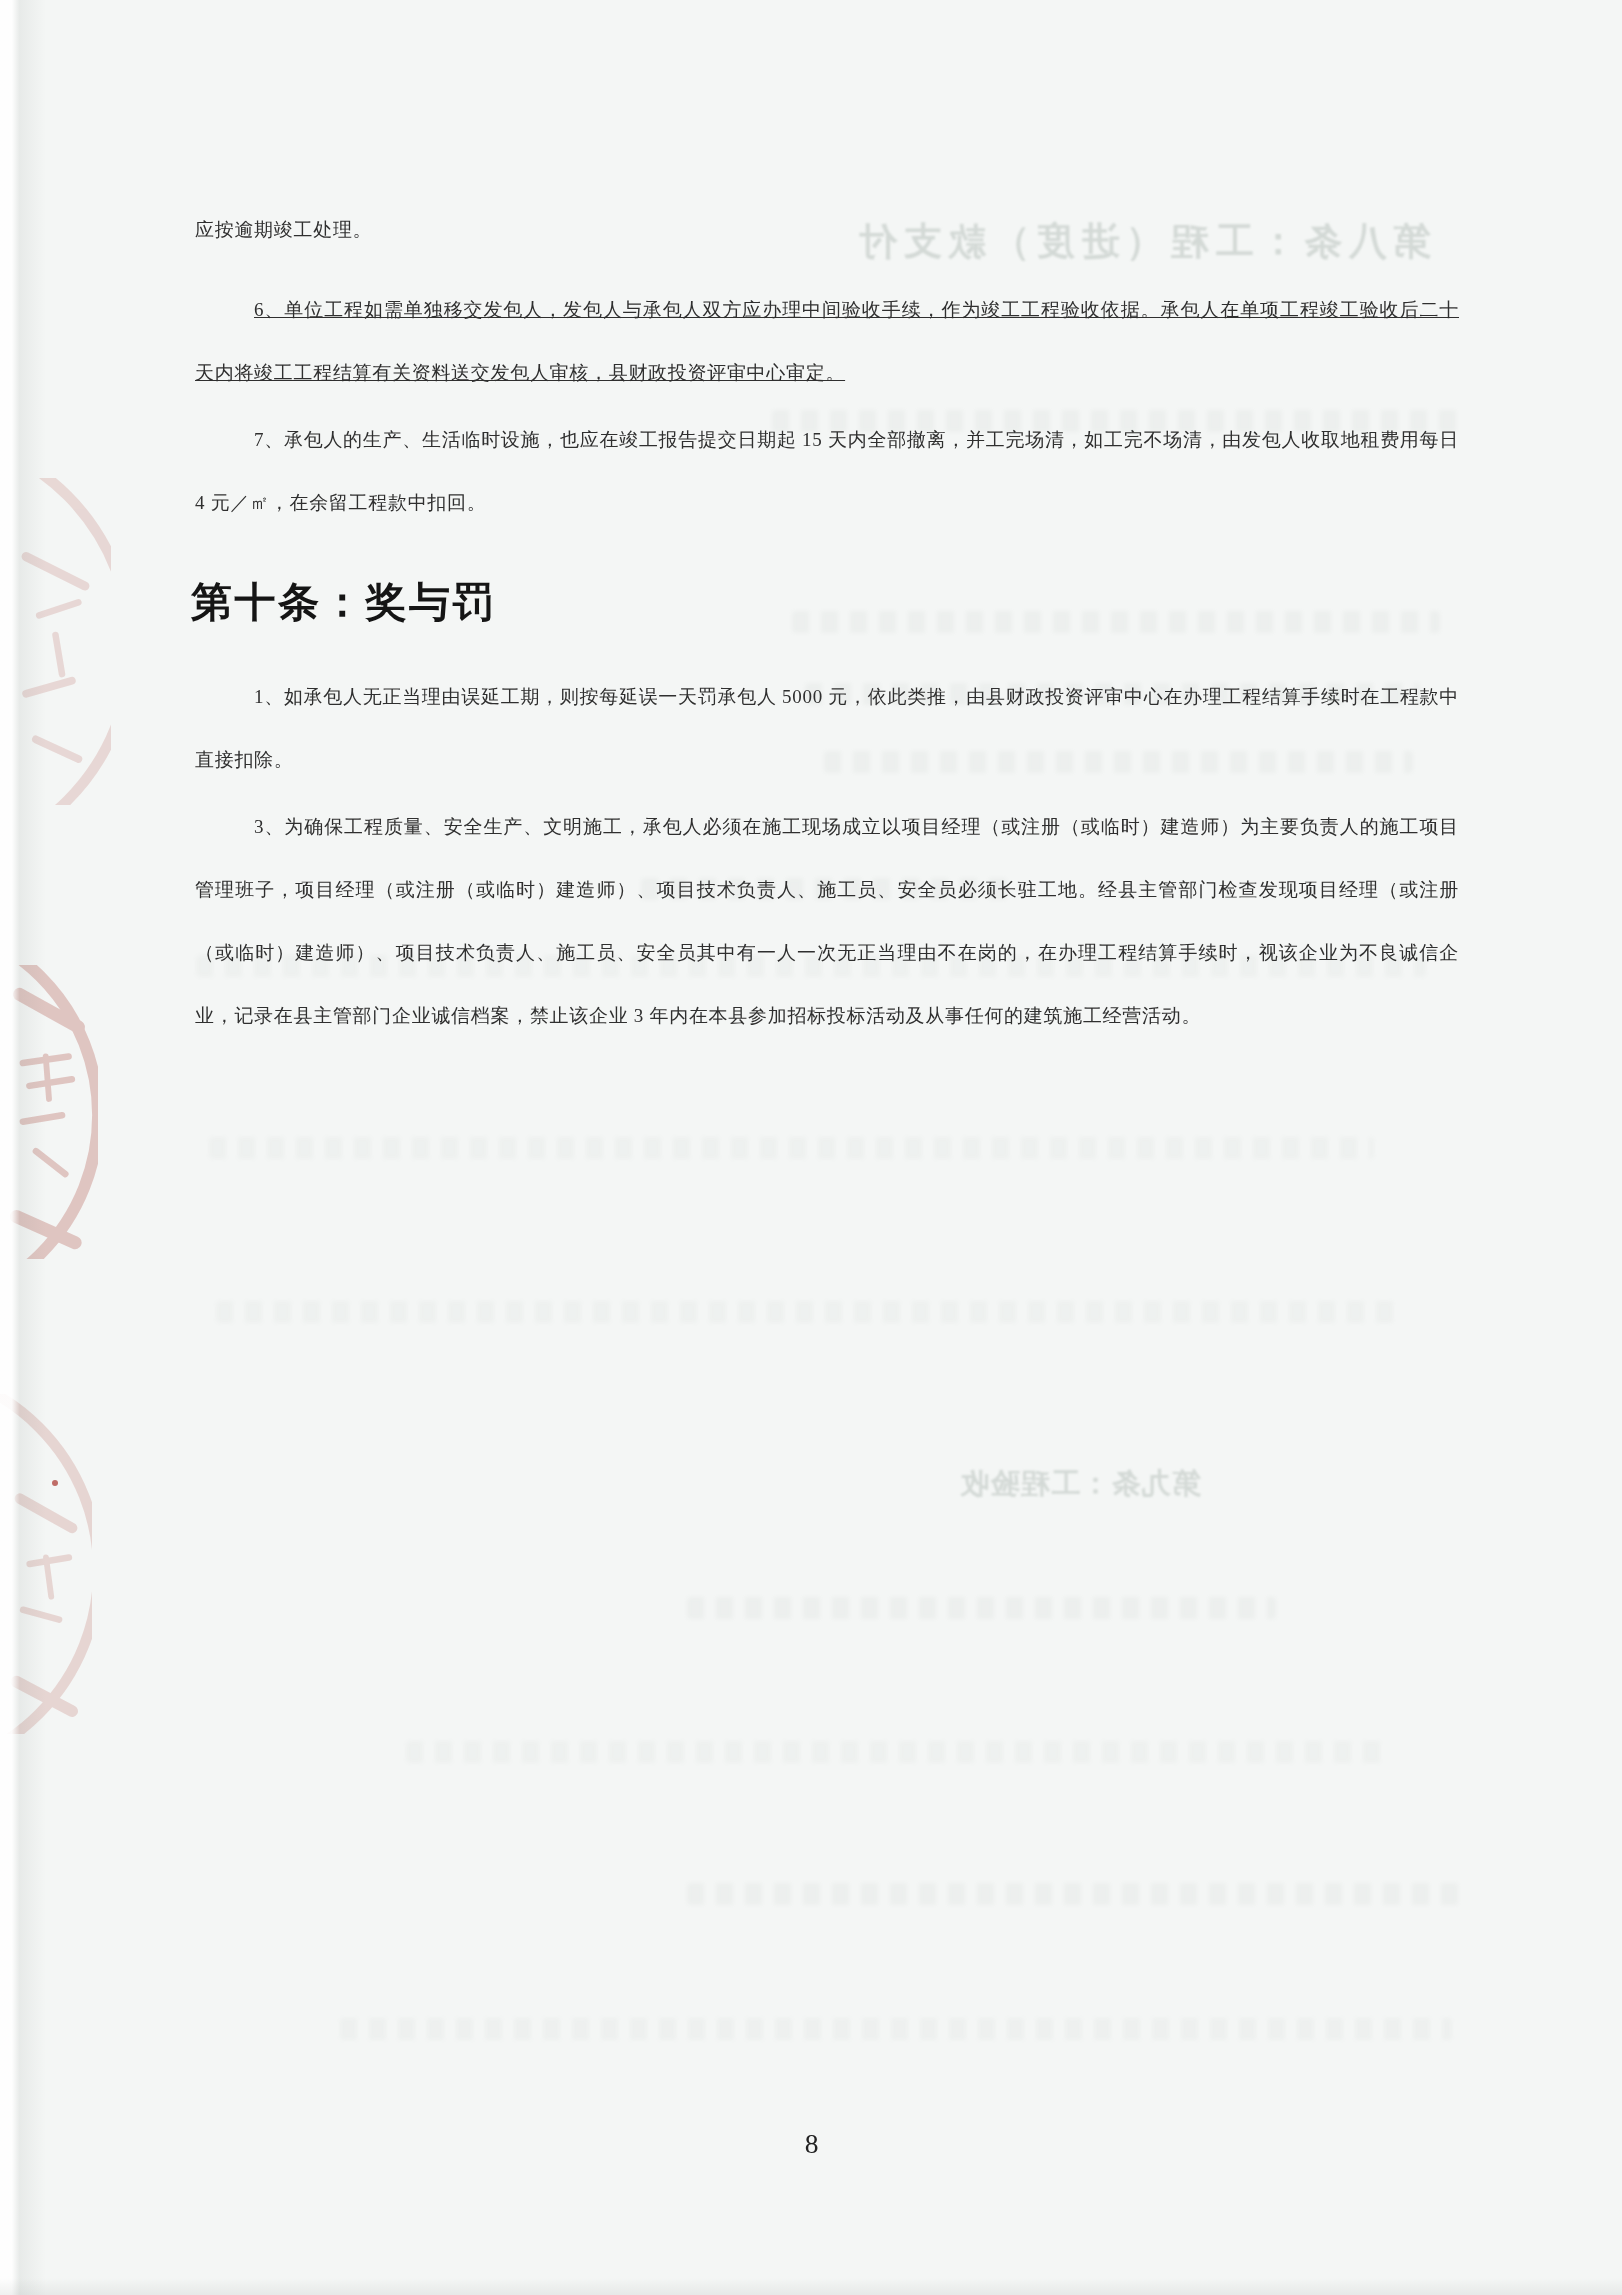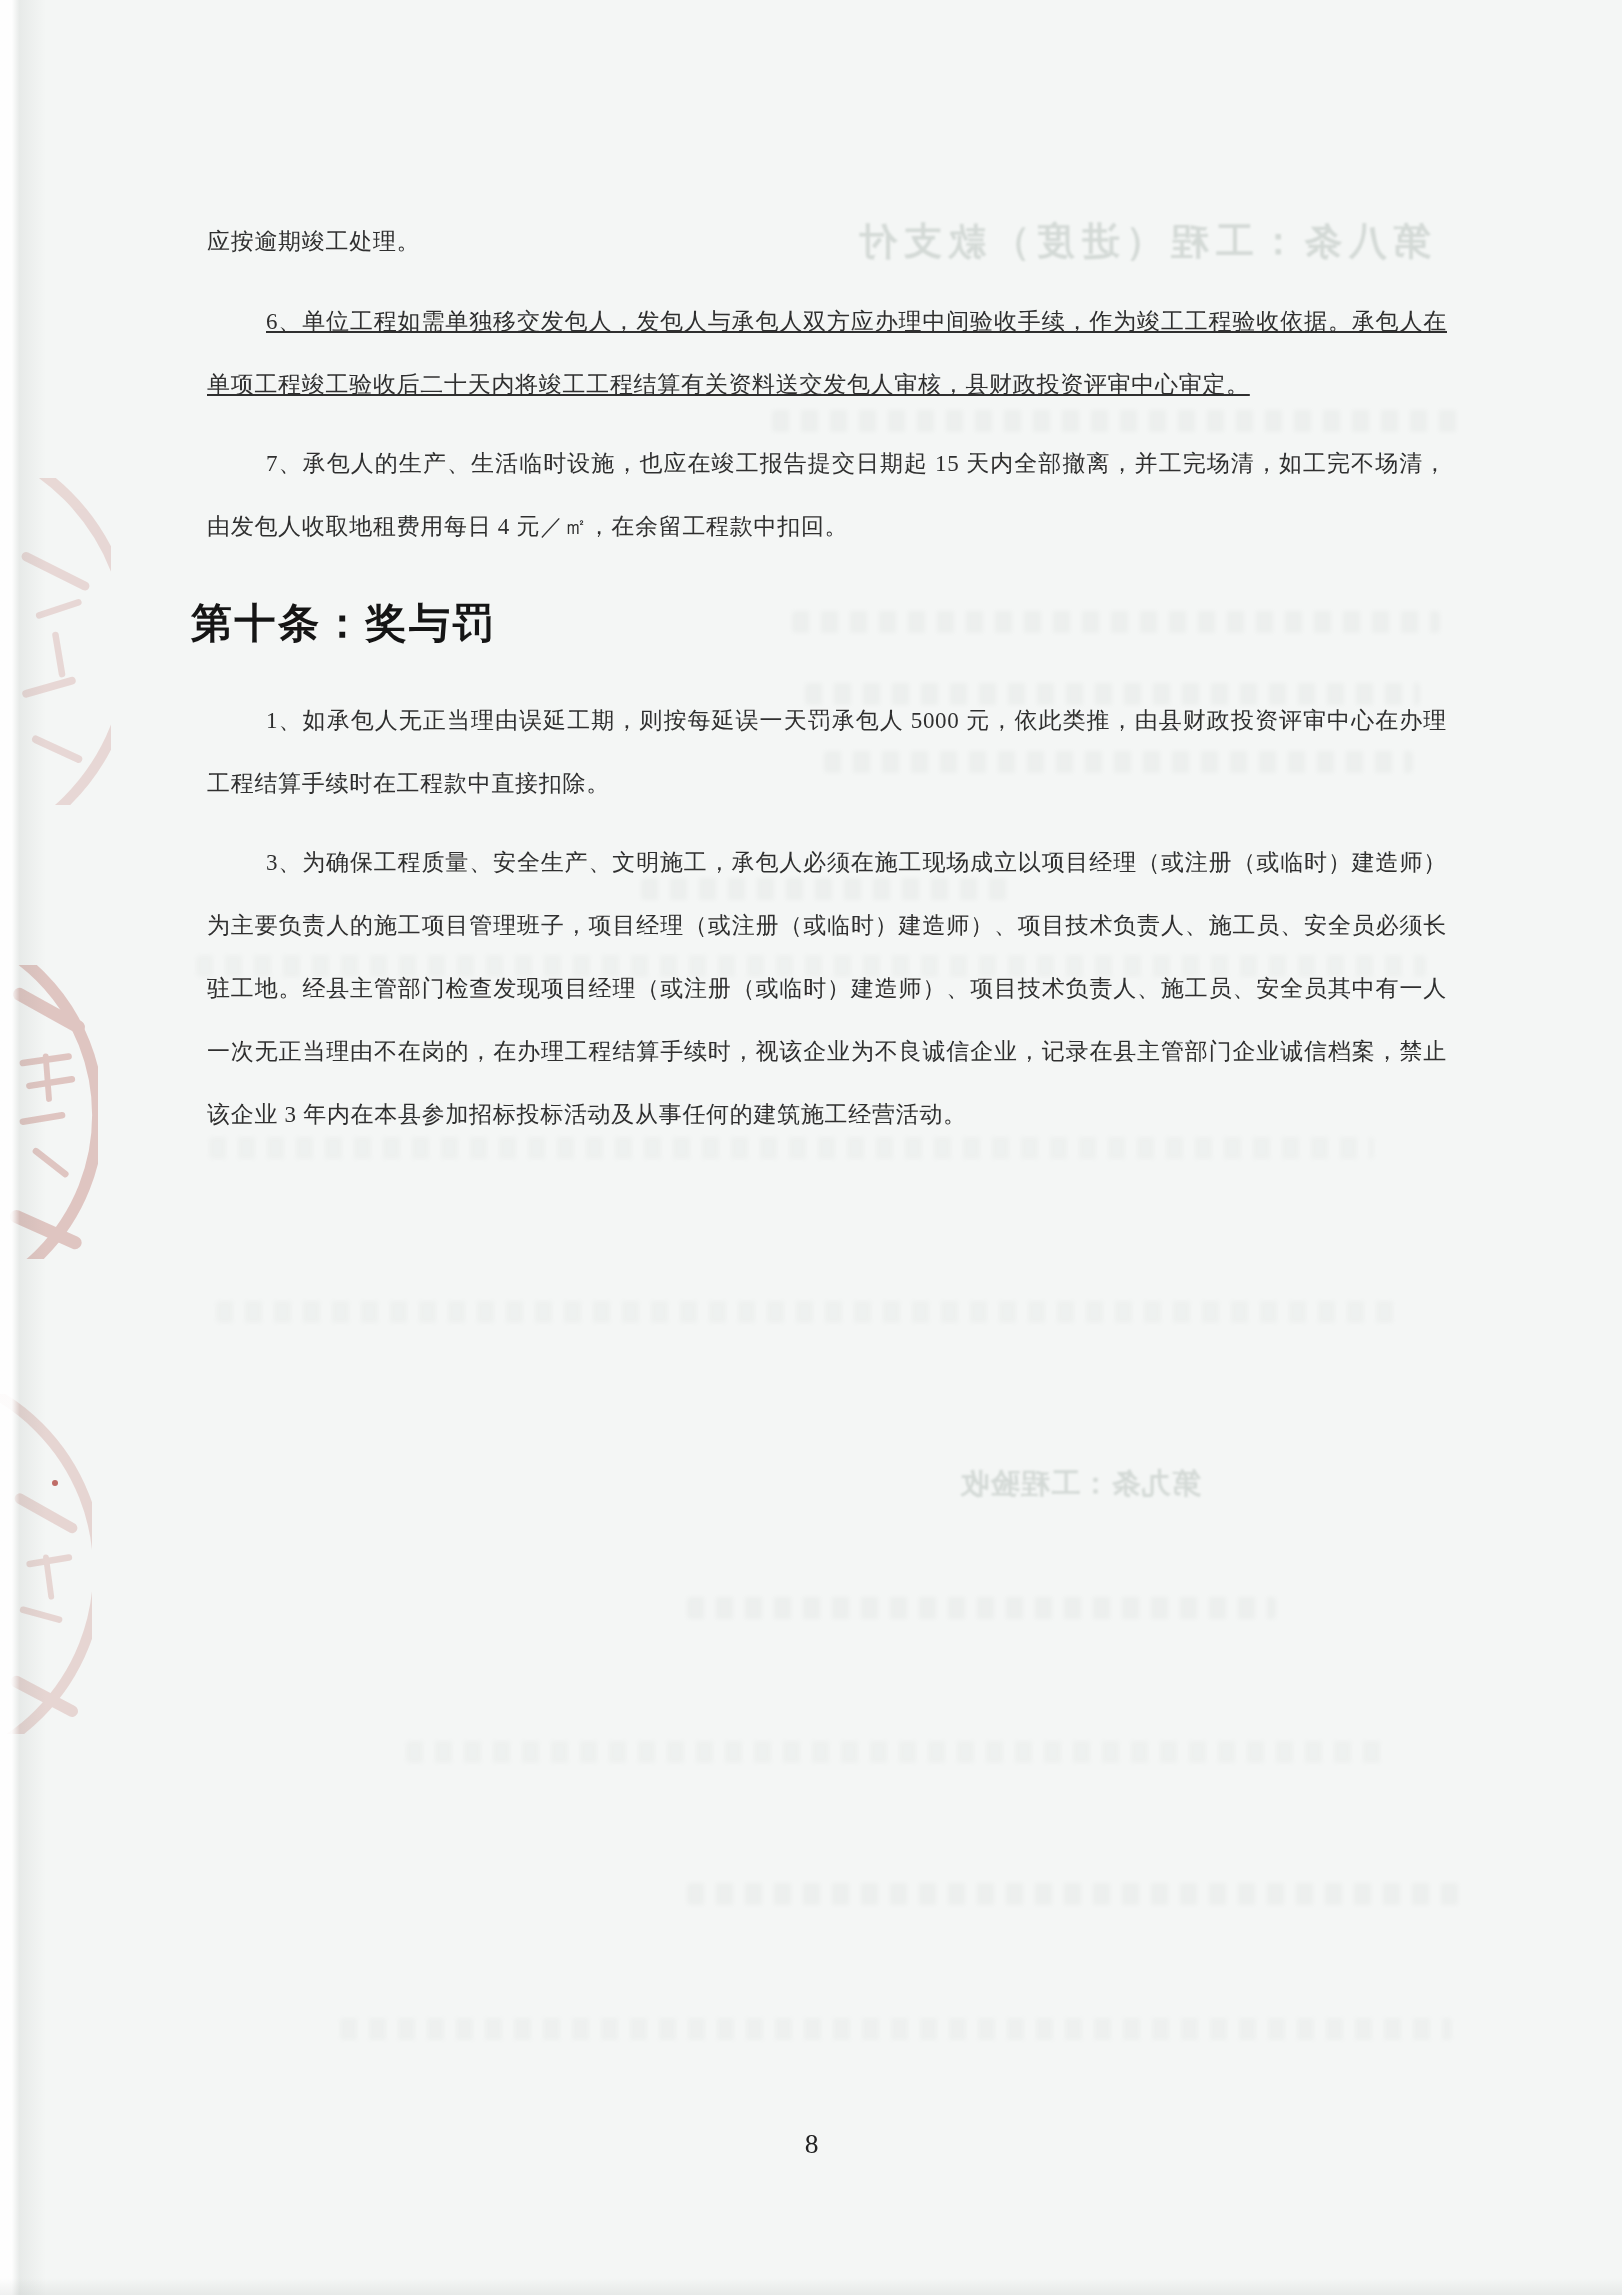--- a/index.html
+++ b/index.html
@@ -24,30 +24,30 @@
     pointer-events: none;
   }
   .content {
     position: absolute;
     left: 191px;
     top: 194px;
     width: 1272px;
     color: #2f2f2f;
   }
   .paragraph {
-    font-size: 23px;
+    font-size: 19px;
     line-height: 63px;
     text-align: justify;
-    margin: 16px;
+    margin: 4px;
     letter-spacing: 0.7px;
   }
   .paragraph.indent { text-indent: 59px; }
   .paragraph.gap-before { margin-top: 17px; text-decoration: underline; }
   .section-heading {
-    font-family: Liberation Mono, monospace;
+    font-family: Liberation Sans, sans-serif;
     font-weight: bold;
     font-size: 41px;
     color: #151515;
     letter-spacing: 2.6px;
     line-height: 1.35;
     margin: 41px 0 35px 0;
   }
   .page-number {
     position: absolute;
     top: 2128px;

